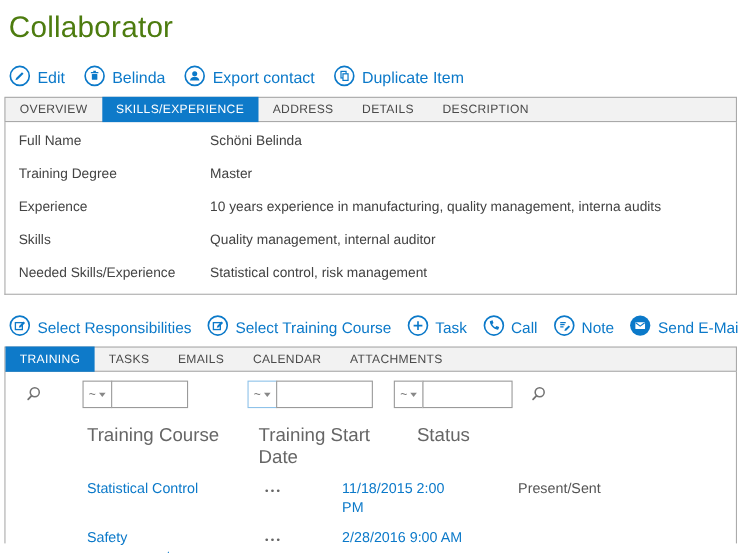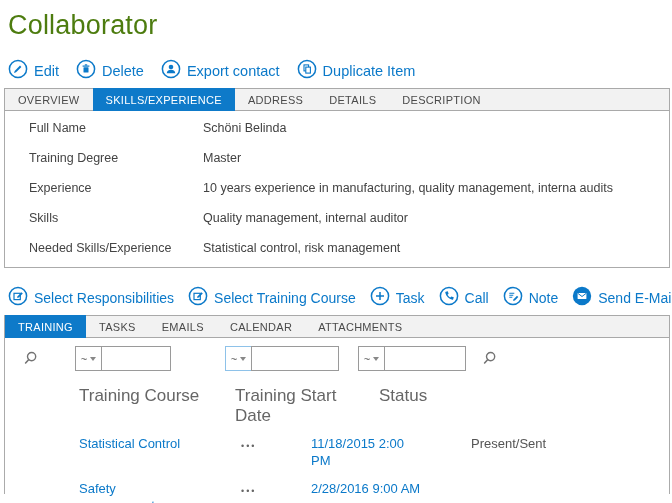--- a/index.html
+++ b/index.html
@@ -30,21 +30,21 @@
     border:1px solid #a9a9a9;display:flex;height:23px;align-items:stretch;
   }
   .tab{
     font-size:11px;color:#4a4a4a;padding:0 13px;display:flex;align-items:center;
     letter-spacing:.3px;cursor:pointer;white-space:nowrap;
   }
   .tab.active{background:var(--tab-active);color:#fff;margin:-1px 0;}
   
   .panel-details{
     margin:0 2px 0 4px;border:1px solid var(--border);border-top:none;
-    padding:2px 10px 4px 24px;
+    padding:2px 10px 4px 12px;
   }
   .field{display:flex;min-height:30px;align-items:center;font-size:12.5px;}
   .field .lbl{width:174px;flex:none;color:#444;}
   .field .val{color:#424242;}
   
   .panel-grid{
     margin:0 2px 0 4px;border-left:1px solid var(--border);border-right:1px solid var(--border);
     height:156px;padding-top:7px;
   }
   .filterrow{display:flex;align-items:center;height:27px;}
@@ -101,21 +101,21 @@
   </div>
   <div class="tb-item">
     <span class="cicon">
       <svg viewBox="0 0 20 20" width="20" height="20">
           <circle cx="10" cy="10" r="8.6" fill="none" stroke="#0b79c9" stroke-width="1.5"></circle>
           <path d="M6.6 7.1h6.8" stroke="#0b79c9" stroke-width="1.2"></path>
           <path d="M8.8 5.9h2.4" stroke="#0b79c9" stroke-width="1.2"></path>
           <rect x="7.5" y="8.3" width="5" height="5.2" rx="0.5" fill="#0b79c9"></rect>
         </svg>
     </span>
-    <span>Delete</span>
+    <span>Belinda</span>
   </div>
   <div class="tb-item">
     <span class="cicon">
       <svg viewBox="0 0 20 20" width="20" height="20">
           <circle cx="10" cy="10" r="8.6" fill="none" stroke="#0b79c9" stroke-width="1.5"></circle>
           <circle cx="10" cy="8" r="2.3" fill="#0b79c9"></circle>
           <path d="M5.7 14.2c.4-2.4 2.1-3.4 4.3-3.4s3.9 1 4.3 3.4z" fill="#0b79c9"></path>
         </svg>
     </span>
     <span>Export contact</span>

